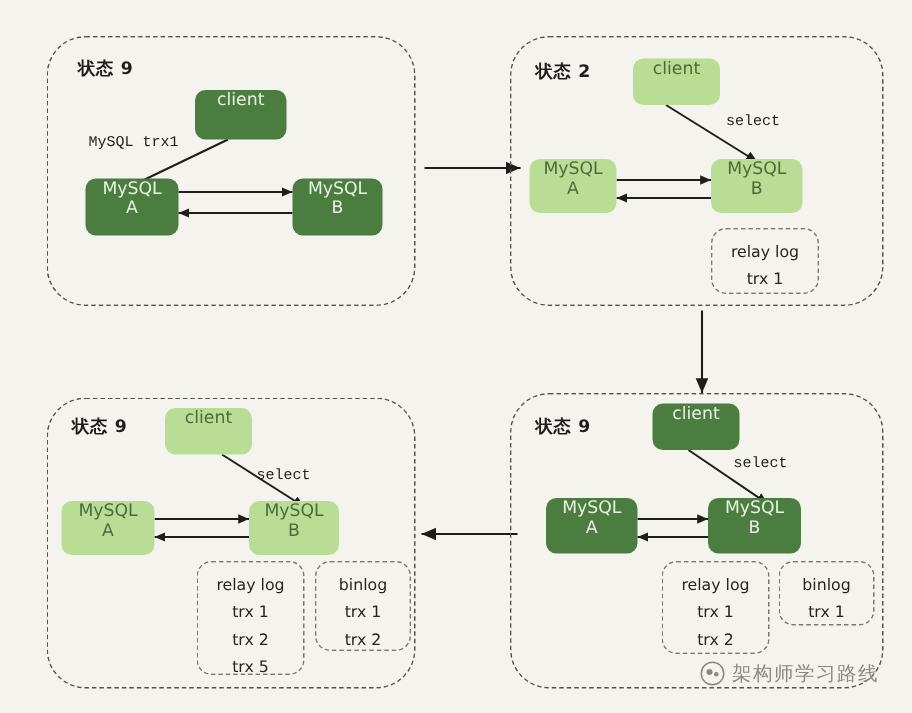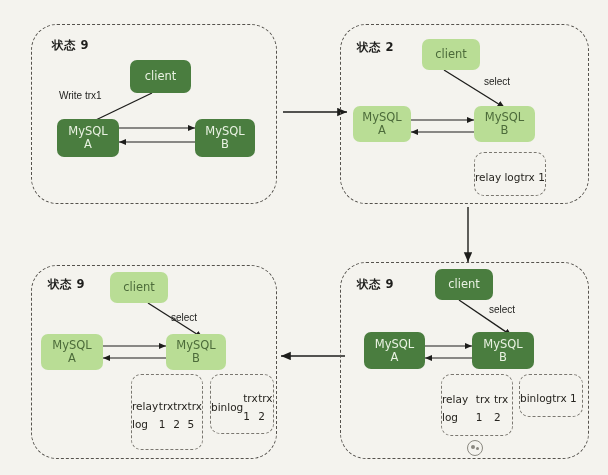--- a/index.html
+++ b/index.html
@@ -29,51 +29,52 @@
     font-family:"DejaVu Sans","Liberation Sans",sans-serif;
   }
 
   .node{
     position:absolute;
     box-sizing:border-box;
     border-radius:7px;
     display:flex;
     flex-direction:column;
     align-items:center;
-    justify-content:center;
+    justify-content:flex-start;
     line-height:1.12;
     text-align:center;
     font-family:"DejaVu Sans","Liberation Sans",sans-serif;
   }
   .node.dark{background:#4a7d3f;color:#e9f2e2;}
   .node.light{background:#b9dd95;color:#4c6b3a;}
   .node .l1{font-size:11.5px;}
   .node .l2{font-size:11.5px;}
 
   .logbox{
     position:absolute;
     box-sizing:border-box;
     border:1.2px dashed #7a7770;
     border-radius:10px;
     display:flex;
+    flex-direction:column;
     align-items:center;
     justify-content:flex-start;
     padding-top:6px;
     color:#26241f;
     font-size:10.5px;
     line-height:1.75;
     font-family:"DejaVu Sans","Liberation Sans",sans-serif;
   }
 
   .edge-label{
     position:absolute;
     font-size:10px;
     color:#1d1d1b;
     white-space:nowrap;
-    font-family:Liberation Sans, sans-serif;
+    font-family:Liberation Mono, monospace;
   }
 
   .watermark{
     position:absolute;
     display:flex;
     align-items:center;
     gap:5px;
     color:#8a8880;
     font-size:13px;
     letter-spacing:1px;
@@ -133,21 +134,21 @@
   <line x1="283" y1="112" x2="347" y2="112" stroke="#1d1d1b" stroke-width="1.4" marker-end="url(#ah)"></line>
   <line x1="468" y1="207" x2="468" y2="262" stroke="#1d1d1b" stroke-width="1.4" marker-end="url(#ah)"></line>
   <line x1="345" y1="356" x2="281" y2="356" stroke="#1d1d1b" stroke-width="1.4" marker-end="url(#ah)"></line>
 </svg>
 
 <div class="panel" style="left:31px;top:24px;width:246px;height:180px;"></div>
 <div class="panel-title" style="left:52px;top:38px;">状态 9</div>
 <div class="node dark" style="left:130px;top:60px;width:61px;height:33px;">
   <span class="l1">client</span>
 </div>
-<div class="edge-label" style="left:59px;top:90px;">Write trx1</div>
+<div class="edge-label" style="left:59px;top:90px;">MySQL trx1</div>
 <div class="node dark" style="left:57px;top:119px;width:62px;height:38px;">
   <span class="l1">MySQL</span>
   <span class="l2">A</span>
 </div>
 <div class="node dark" style="left:195px;top:119px;width:60px;height:38px;">
   <span class="l1">MySQL</span>
   <span class="l2">B</span>
 </div>
 
 <div class="panel" style="left:340px;top:24px;width:249px;height:180px;"></div>
@@ -214,13 +215,14 @@
   <div>trx 5</div>
 </div>
 <div class="logbox" style="left:210px;top:374px;width:64px;height:60px;">
   <div>binlog</div>
   <div>trx 1</div>
   <div>trx 2</div>
 </div>
 
 <div class="watermark" style="left:467px;top:440px;">
   <span class="wm-logo"></span>
+  <span>架构师学习路线</span>
 </div>
 
 </body></html>

